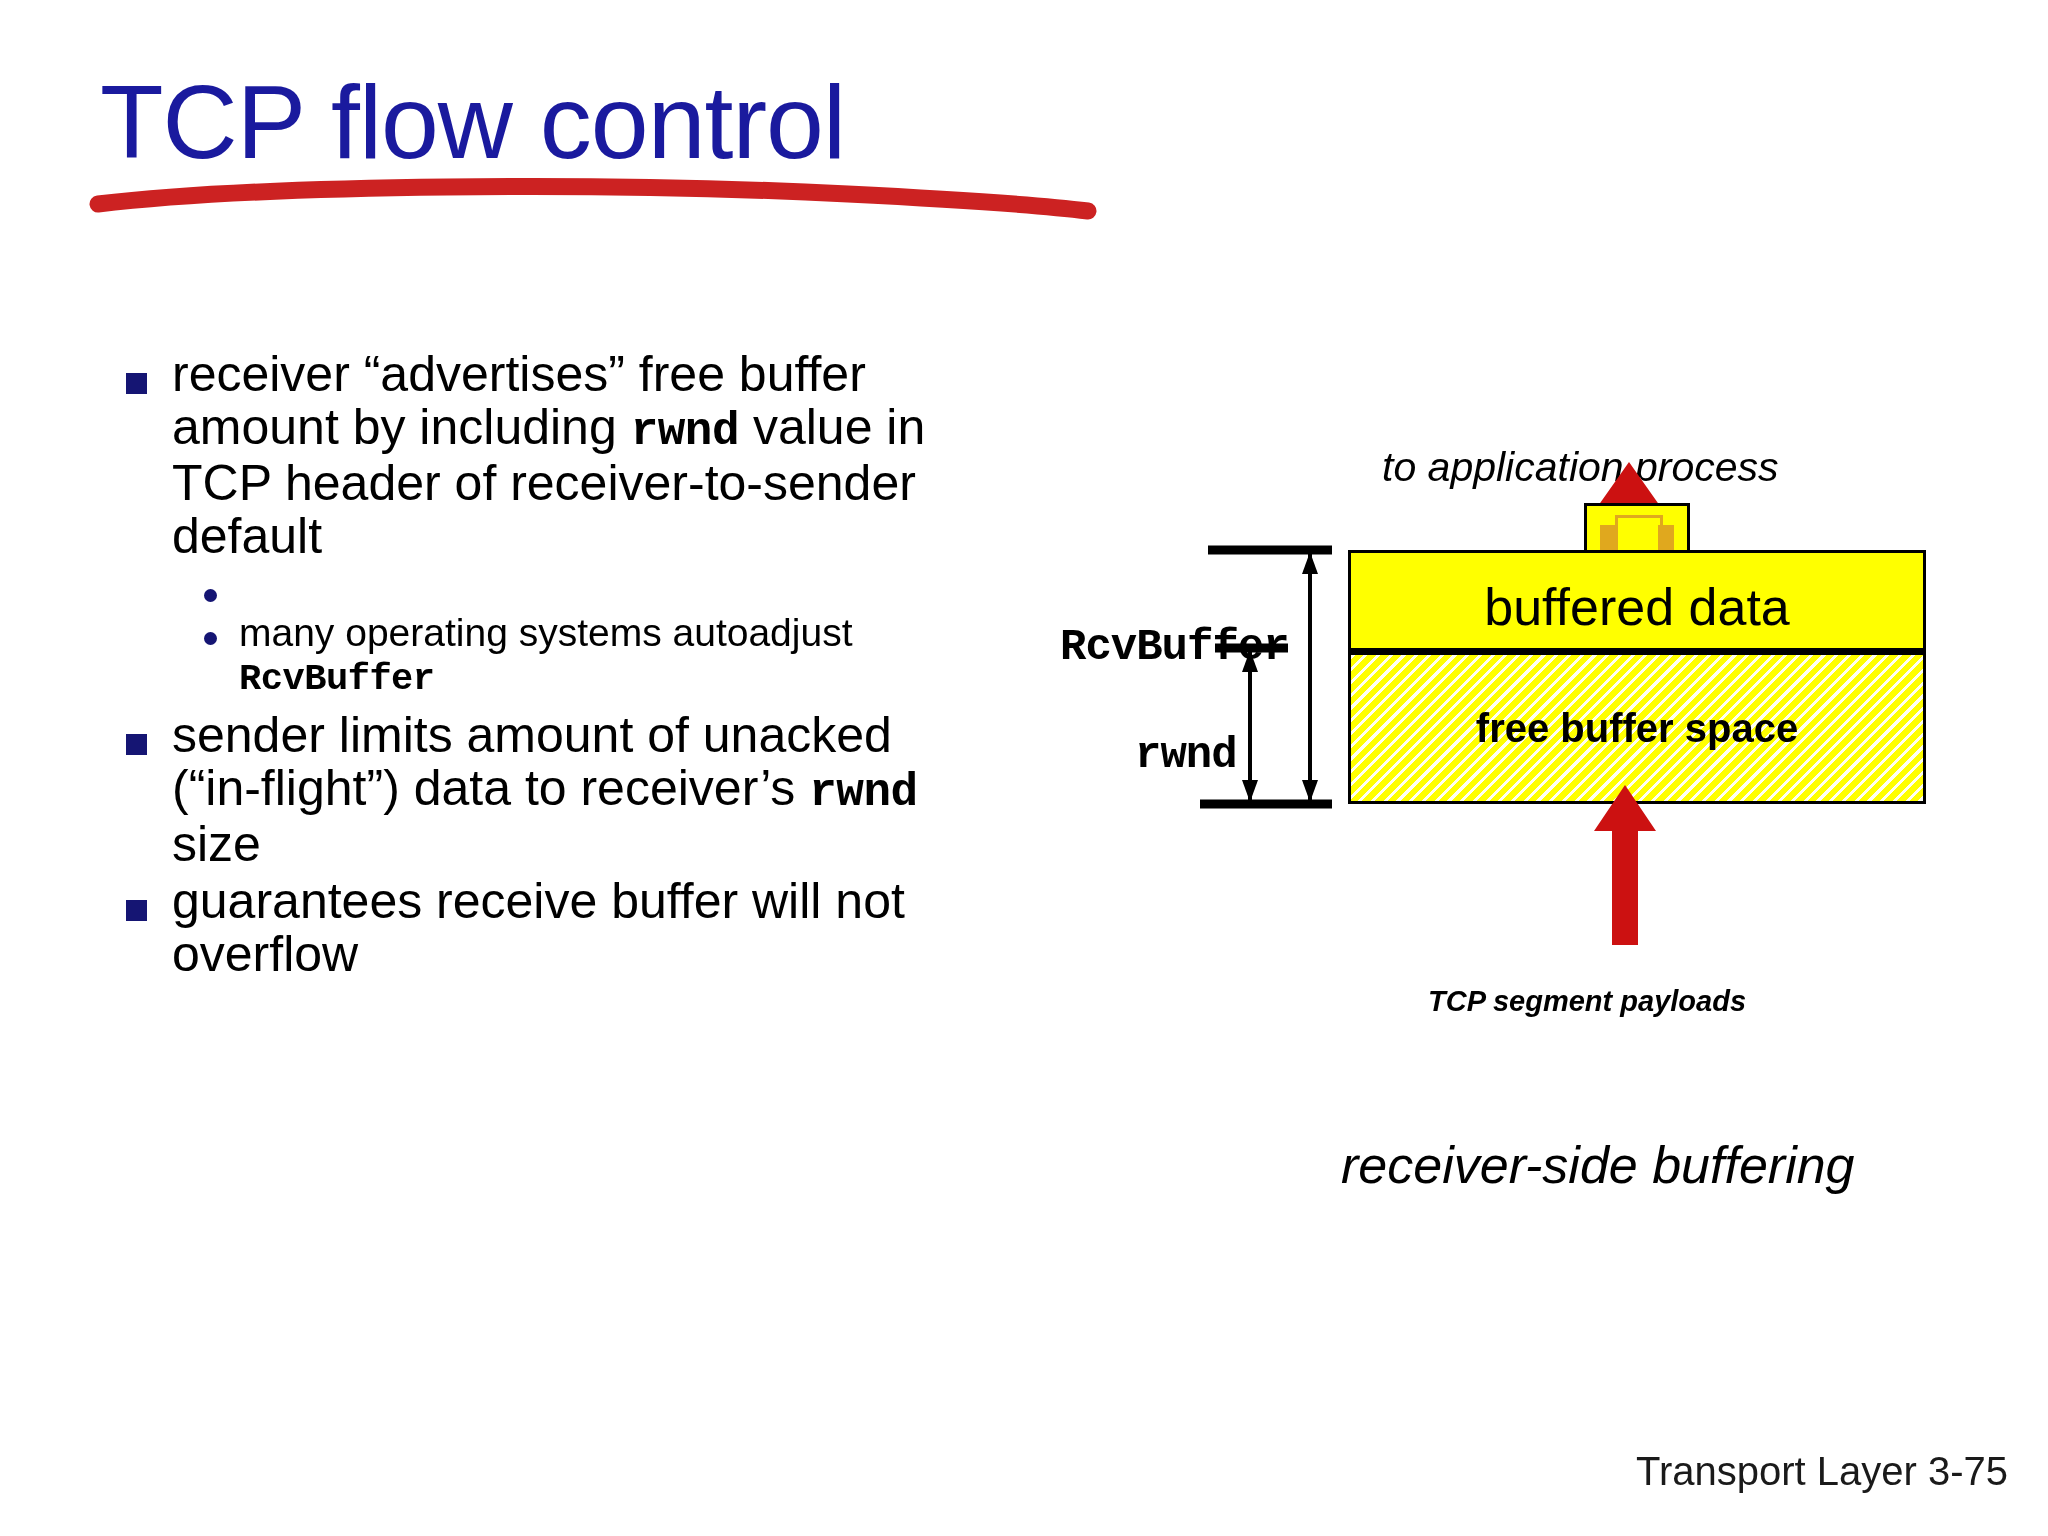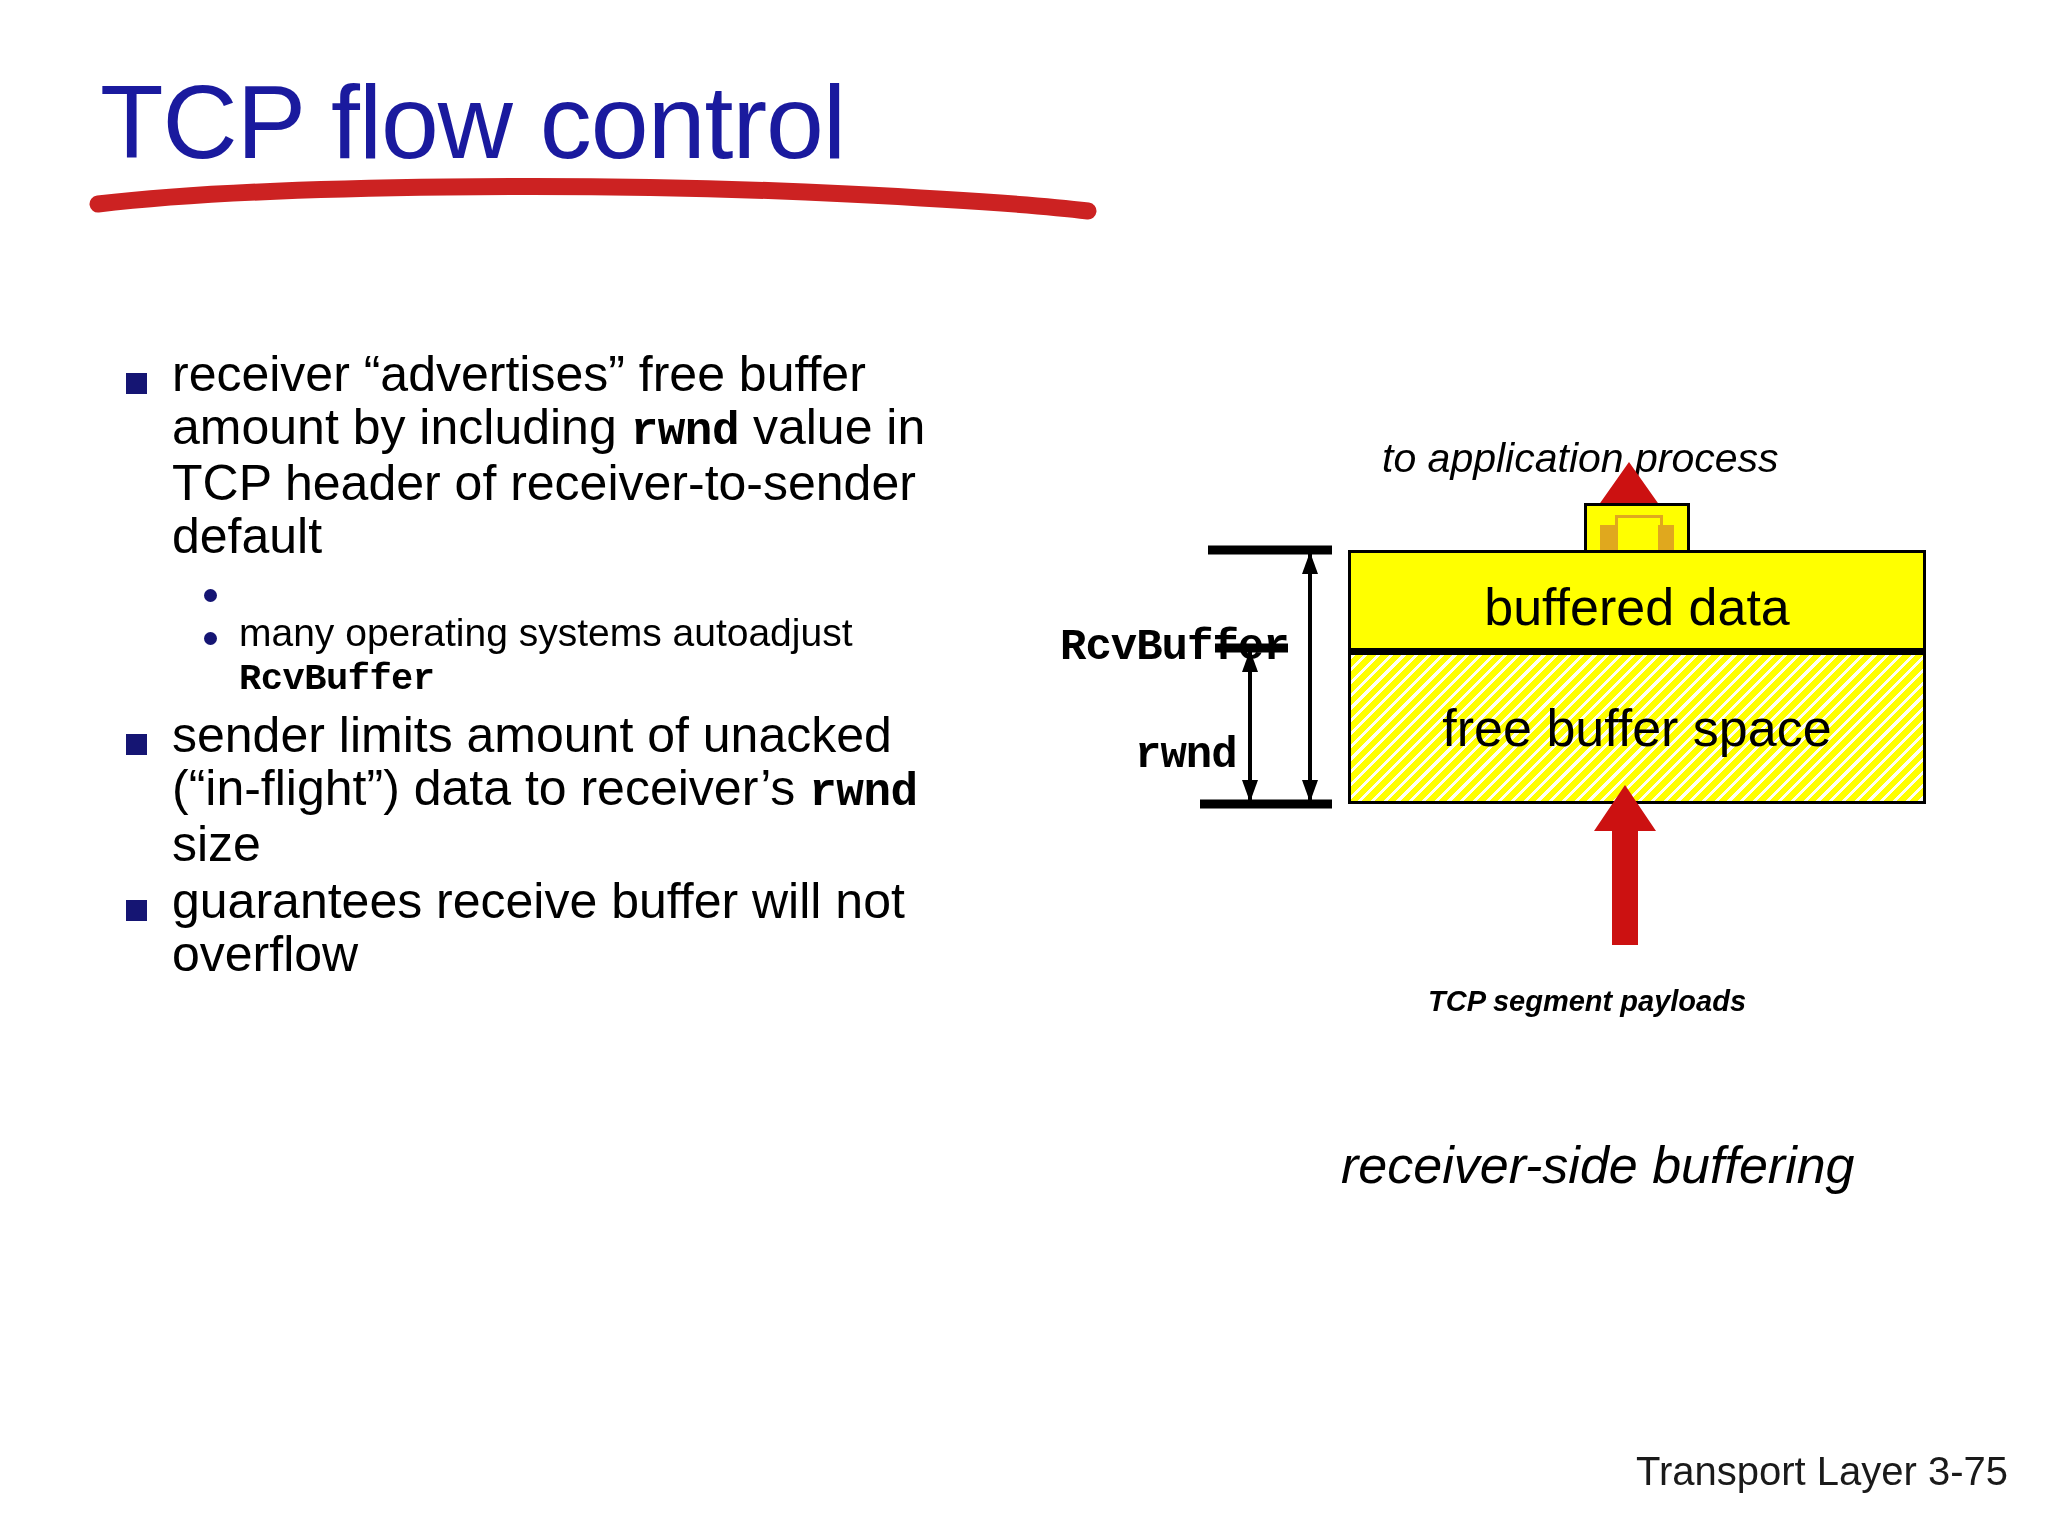--- a/index.html
+++ b/index.html
@@ -105,21 +105,21 @@
   #diagram {
     position: absolute;
     left: 1060px;
     top: 400px;
     width: 900px;
     height: 700px;
   }
   #caption-to-app {
     position: absolute;
     left: 322px;
-    top: 35px;
+    top: 44px;
     font-size: 41px;
     font-style: italic;
     white-space: nowrap;
   }
   #caption-payloads {
     position: absolute;
     left: 368px;
     top: 585px;
     font-size: 29px;
     font-style: italic;
@@ -171,22 +171,23 @@
       rgba(255,255,255,0.95) 0px,
       rgba(255,255,255,0.95) 3px,
       rgba(255,255,0,0) 3px,
       rgba(255,255,0,0) 9px
     );
     display: flex;
     align-items: center;
     justify-content: center;
   }
   #free-space-label {
-    font-size: 52px;
+    font-size: 40px;
     color: #000000;
+    font-weight: bold;
   }
 
   
   #socket-box {
     position: absolute;
     left: 524px;
     top: 103px;
     width: 106px;
     height: 48px;
     background: #ffff00;

